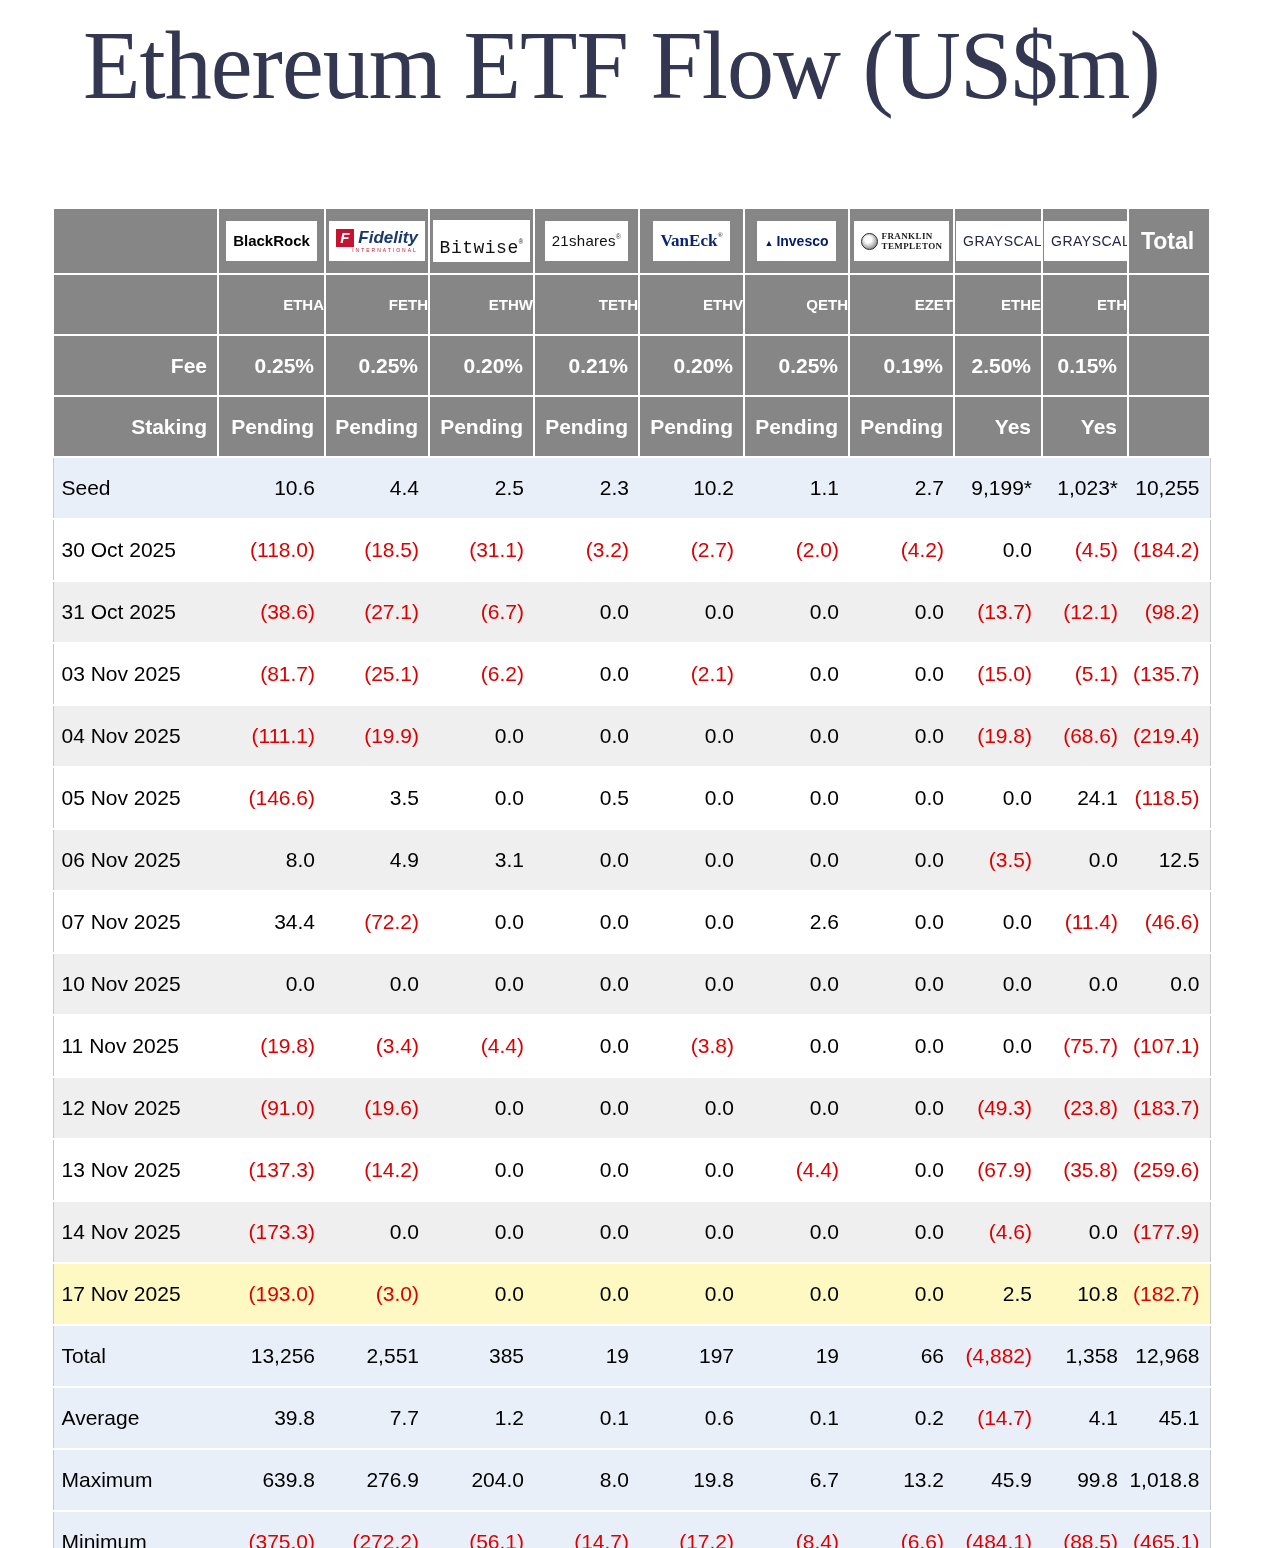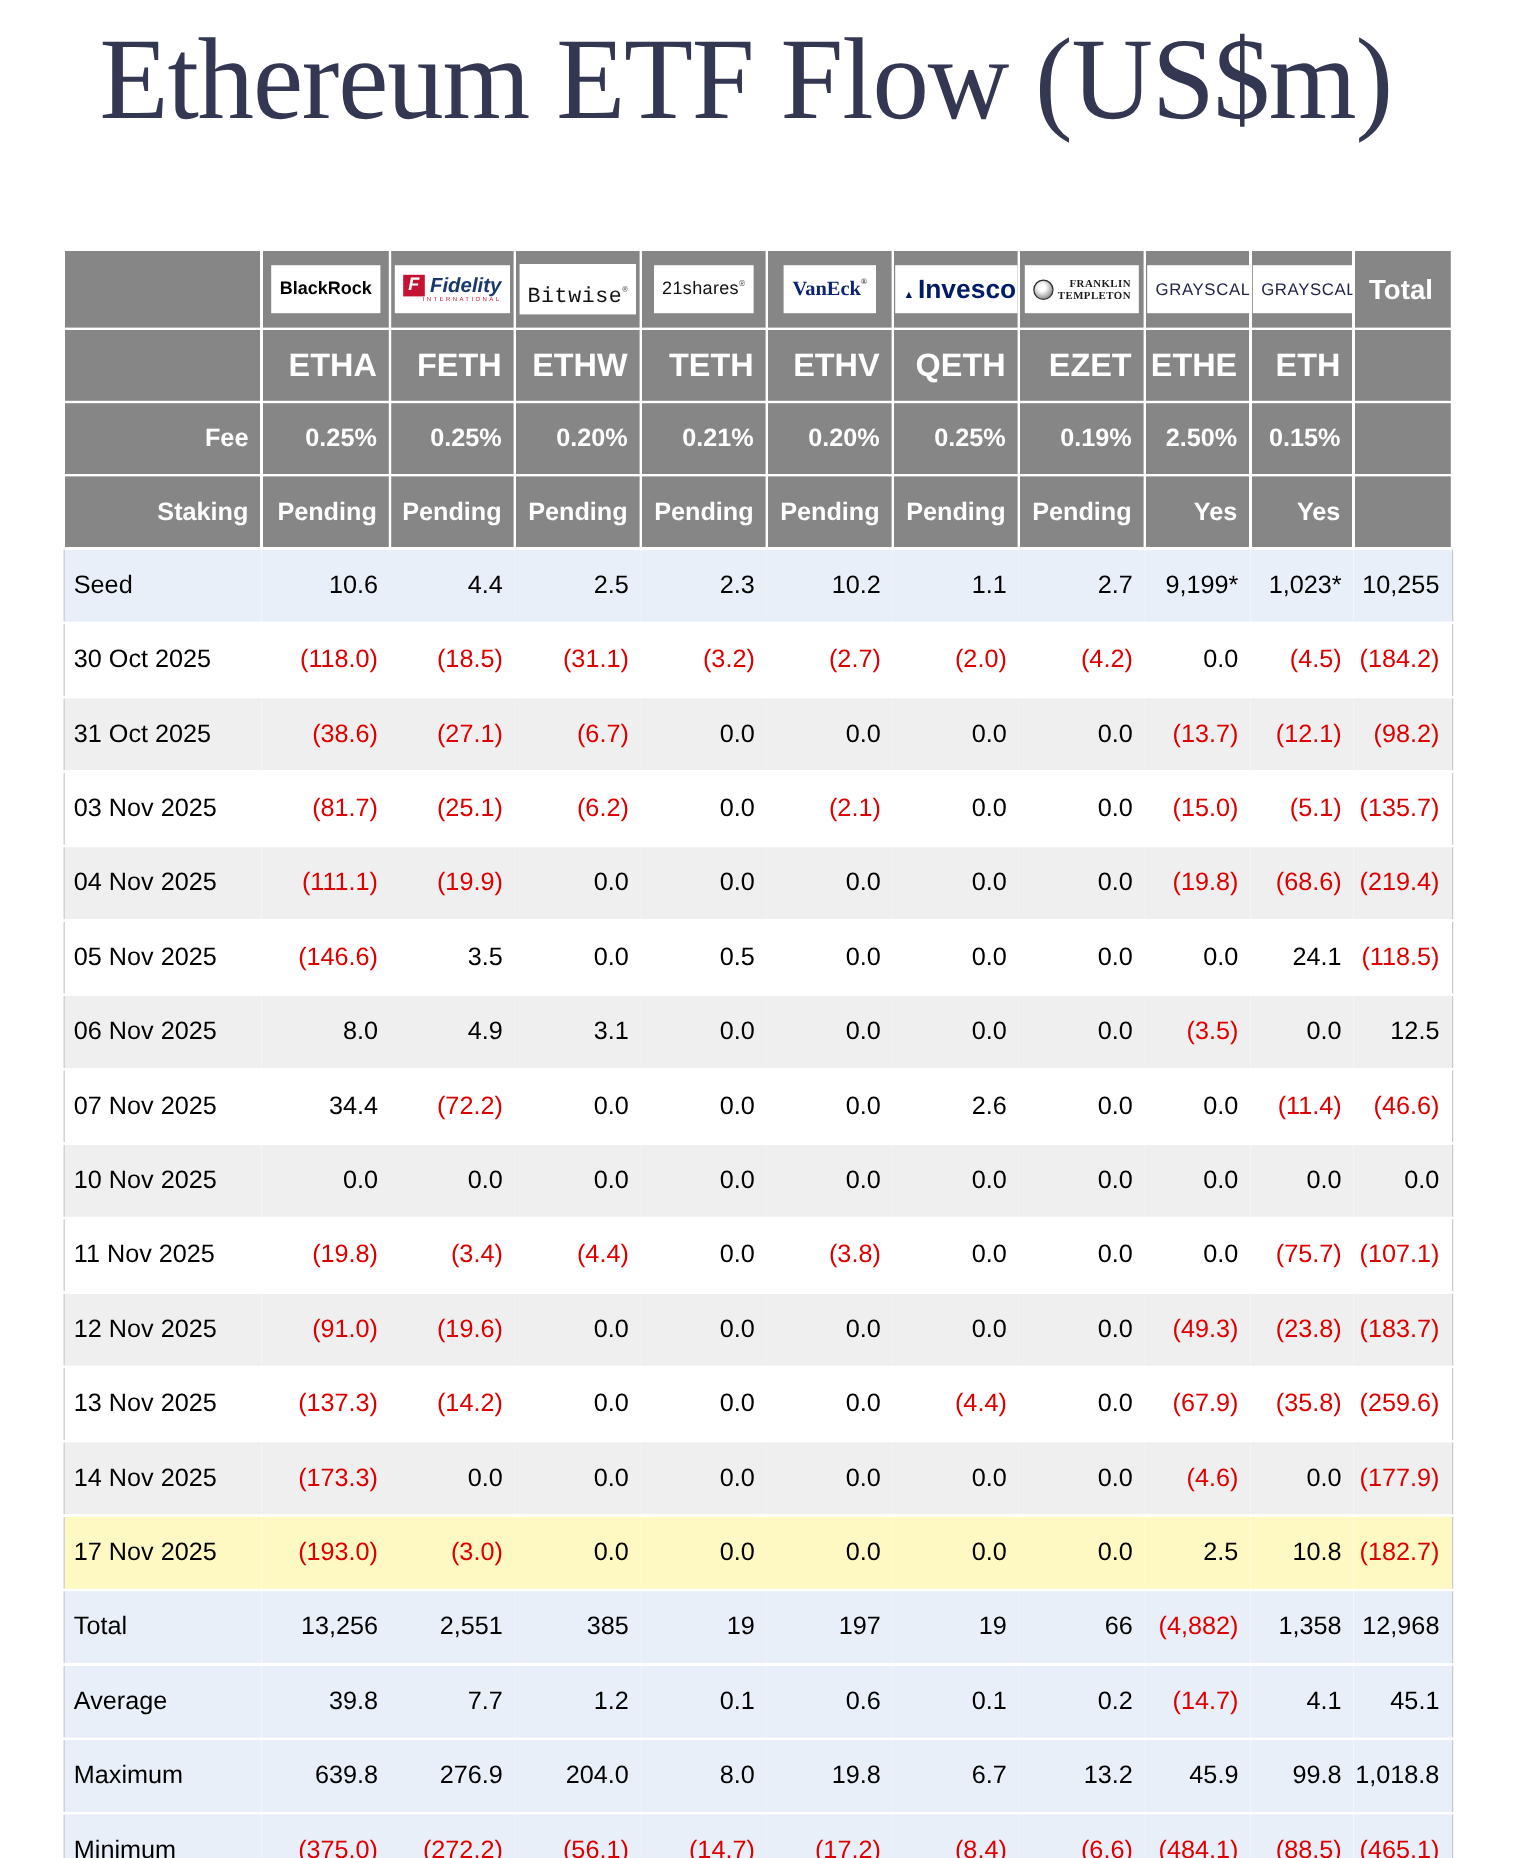--- a/index.html
+++ b/index.html
@@ -29,21 +29,21 @@
   td{overflow:hidden;}
 
   
   thead td{
     background:#868686;
     border:2px solid #ffffff;
     color:#ffffff;
     vertical-align:middle;
   }
   tr.logo-row td{height:62px;text-align:center;}
-  tr.ticker-row td{height:57px;text-align:right;padding-right:10px;font-size:27px;font-weight:700;}
+  tr.ticker-row td{height:57px;text-align:right;padding-right:0;font-size:15px;font-weight:700;}
   tr.fee-row td, tr.staking-row td{height:57px;text-align:right;padding-right:10px;font-size:21px;font-weight:700;}
   td.hlabel{text-align:center;padding-left:8px;font-size:21px;font-weight:700;}
   td.total-head{text-align:center !important;padding-right:4px !important;font-size:23px;font-weight:700;}
 
   
   .logo-box{
     background:#ffffff;
     display:inline-flex;
     flex-direction:column;
     align-items:center;
@@ -54,24 +54,24 @@
   }
   .lg-br{color:#000;font-weight:700;font-size:15px;}
   .fid-top{display:flex;align-items:center;gap:4px;}
   .fid-f{background:#c41230;color:#fff;font-weight:700;font-style:italic;font-size:15px;padding:1px 5px 2px 4px;}
   .fid-name{color:#18396b;font-weight:700;font-size:17px;font-style:italic;}
   .fid-sub{color:#c41230;font-size:5px;letter-spacing:2px;margin-top:1px;align-self:flex-end;}
   .lg-bitwise{font-family:Liberation Mono, monospace;color:#111;font-size:18px;letter-spacing:.5px;margin-top:14px;}
   .lg-21{color:#111;font-weight:500;font-size:15px;letter-spacing:.3px;}
   .lg-vaneck{font-family:"Liberation Serif",serif;color:#0a2472;font-weight:700;font-size:17px;}
   .inv-tri{color:#001c67;font-size:9px;margin-right:3px;}
-  .lg-invesco{color:#001c67;font-weight:700;font-size:22px;}
+  .lg-invesco{color:#001c67;font-weight:700;font-size:14px;}
   .fr-row{display:flex;align-items:center;gap:4px;}
   .fr-circle{width:15px;height:15px;border-radius:50%;border:1.5px solid #2b2b2b;background:radial-gradient(circle at 42% 38%, #ffffff 25%, #8f8f8f 75%);flex:0 0 auto;}
-  .fr-lines{display:flex;flex-direction:column;align-items:flex-end;}
+  .fr-lines{display:flex;flex-direction:column;align-items:flex-start;}
   .fr-lines span{font-family:"Liberation Serif",serif;color:#1a1a1a;font-weight:700;font-size:9px;letter-spacing:.4px;line-height:1.15;}
   .lg-gray{color:#23264a;font-weight:500;font-size:14px;letter-spacing:.5px;}
   sup.rmark{font-size:7px;color:#444;vertical-align:top;}
 
   
   tbody td{
     height:58px;
     font-size:21px;
     color:#000;
     text-align:right;

